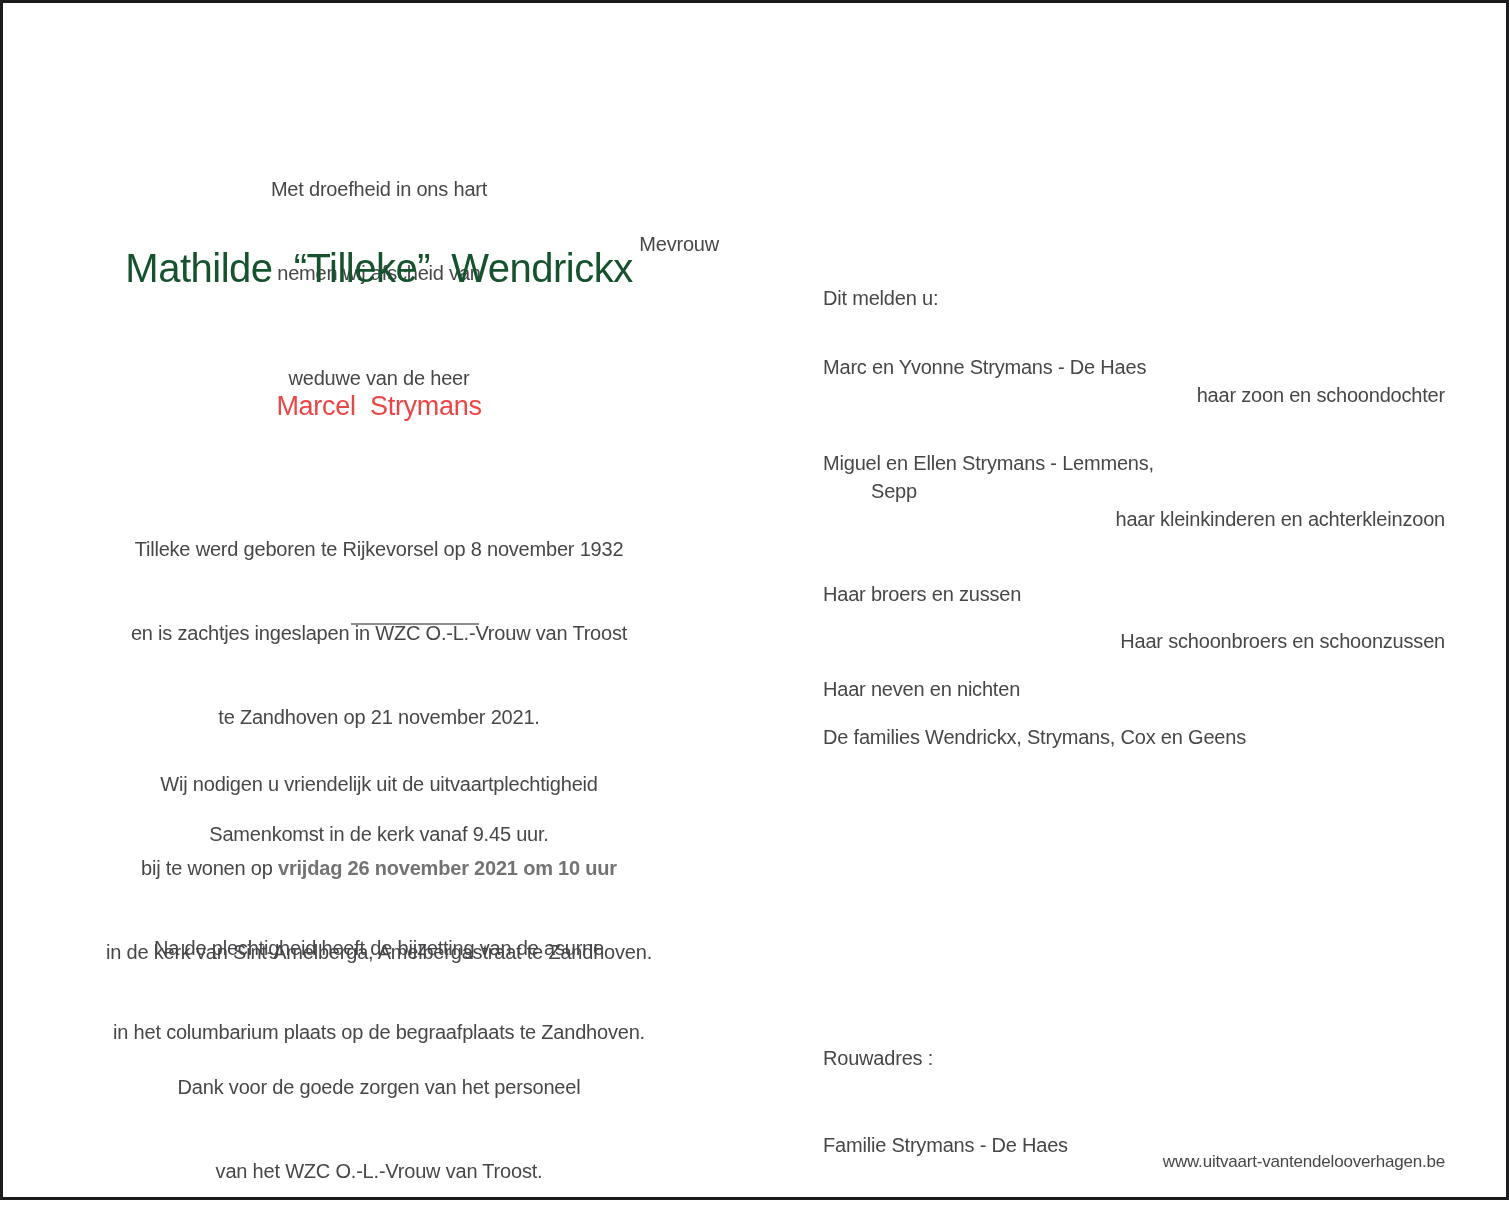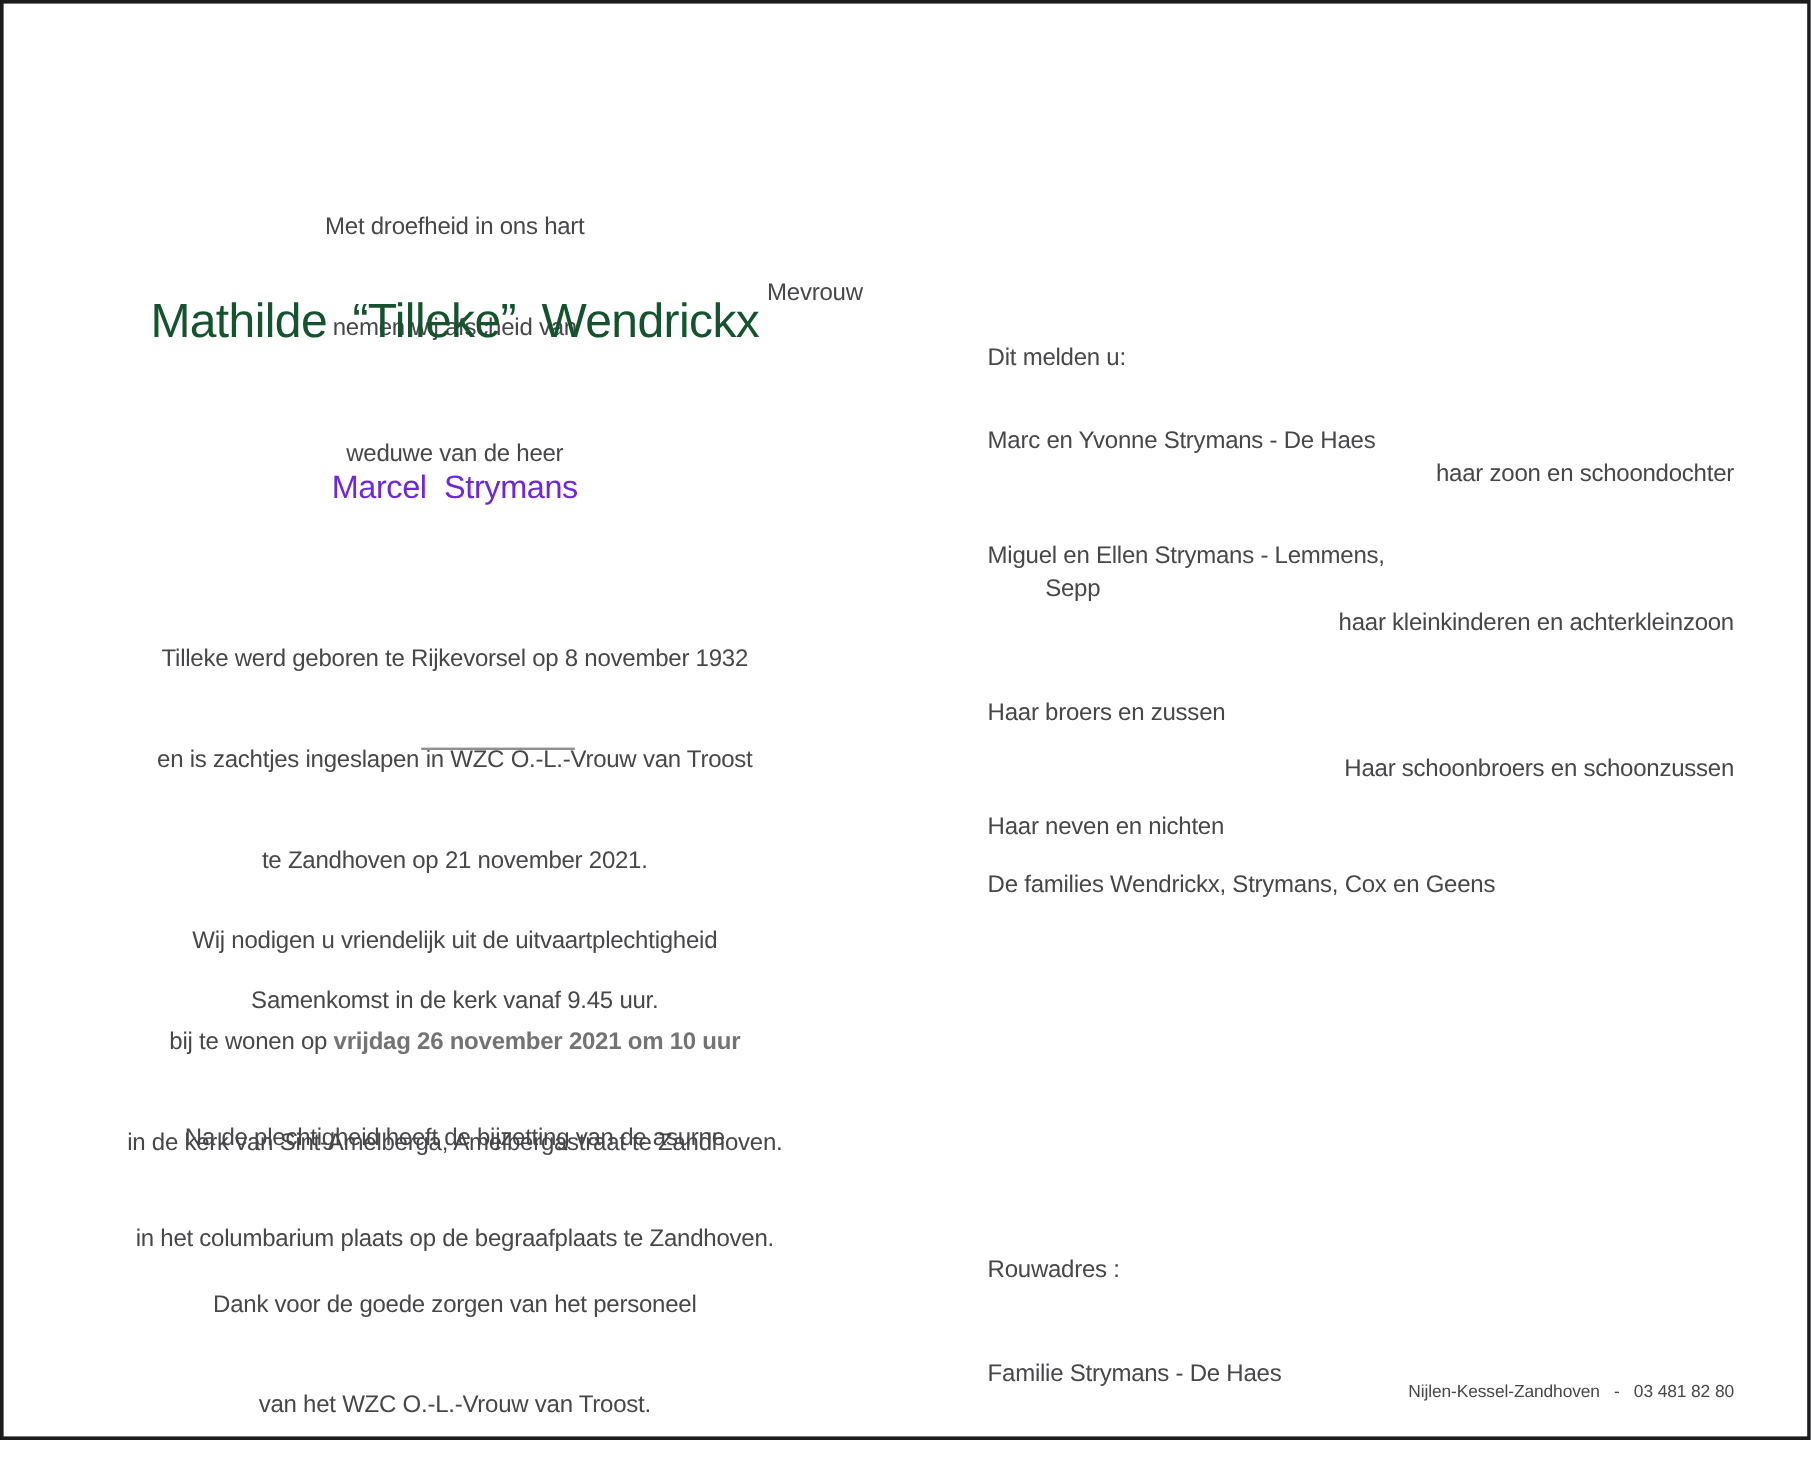--- a/index.html
+++ b/index.html
@@ -21,21 +21,21 @@
   .blk { position: absolute; white-space: pre-wrap; }
 
   
   .lcol { left: 36px; width: 680px; text-align: center; }
   .body-txt { font-size: 20px; line-height: 28px; letter-spacing: -0.2px; }
 
   .intro        { top: 116px; }
   .salutation   { top: 227px; text-align: right; }
   .deceased-name{ top: 242px; font-size: 40px; line-height: 46px; letter-spacing: -0.5px; color: #14532d; }
   .widow-label  { top: 361px; }
-  .husband-name { top: 387px; font-size: 27px; line-height: 32px; letter-spacing: -0.3px; color: #6d28d9; }
+  .husband-name { top: 387px; font-size: 27px; line-height: 32px; letter-spacing: -0.3px; color: #ef4444; }
   .life         { top: 476px; }
   .divider {
     position: absolute; top: 620px; left: 348px;
     width: 128px; height: 0;
     border-top: 2px solid #8e8e90;
   }
   .invite       { top: 711px; }
   .invite .emph { font-weight: 700; color: #737373; }
   .gathering    { top: 817px; }
   .interment    { top: 875px; }
@@ -125,16 +125,17 @@
 
   <div class="blk rcol body-txt families-line">De families Wendrickx, Strymans, Cox en Geens</div>
 
   <div class="blk rcol body-txt address">
     <div>Rouwadres :</div>
     <div>Familie Strymans - De Haes</div>
     
   </div>
 
   <div class="blk rcol footer">
+    <span class="site">www.uitvaart-vantendelooverhagen.be</span>
     <span class="place">Nijlen-Kessel-Zandhoven   -   03 481 82 80</span>
   </div>
 
 </div>
 
 </body></html>

